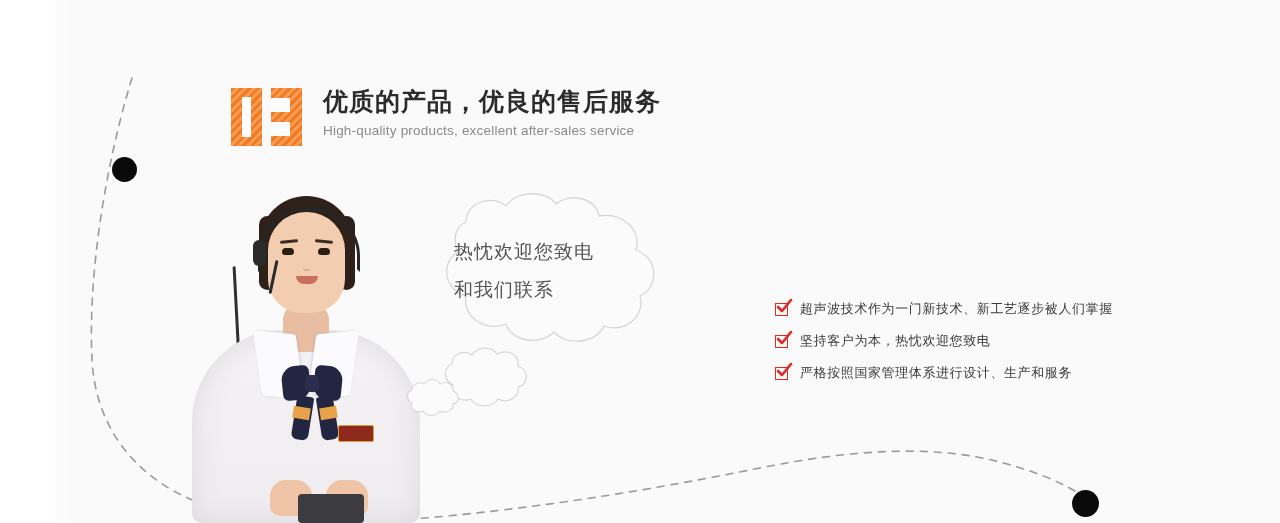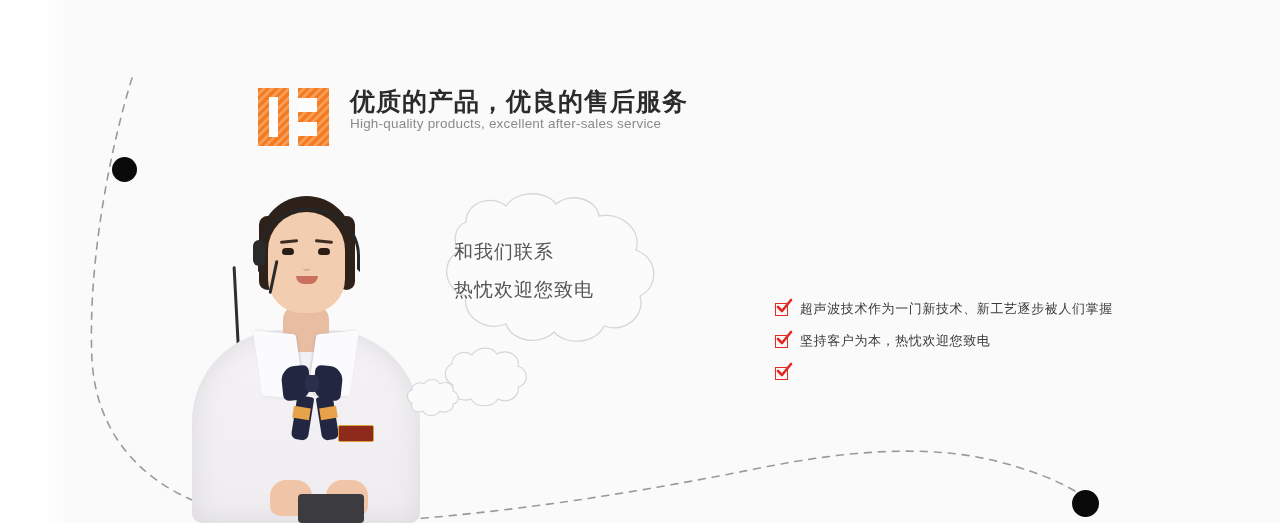--- a/index.html
+++ b/index.html
@@ -66,21 +66,21 @@
     width: 25px; height: 25px;
   }
   .dot-bottom {
     left: 1072px; top: 490px;
     width: 27px; height: 27px;
   }
 
   
   .head-row {
     position: absolute;
-    left: 258px;
+    left: 231px;
     top: 86px;
     display: flex;
     align-items: flex-start;
   }
   .num-badge {
     position: relative;
     width: 73px;
     height: 58px;
     flex: 0 0 auto;
     margin-top: 2px;
@@ -126,20 +126,21 @@
   }
   .head-title {
     font-size: 25px;
     font-weight: bold;
     color: #2b2b2b;
     letter-spacing: 1px;
     line-height: 30px;
     white-space: nowrap;
   }
   .head-sub {
+    margin-top: 7px;
     font-size: 13.5px;
     color: #8a8a8a;
     letter-spacing: 0.2px;
     white-space: nowrap;
   }
 
   
   .agent {
     position: absolute;
     left: 186px;
@@ -532,22 +533,22 @@
              C 32 188, 41 188, 44 194
              C 51 190, 58 195, 57 201
              C 64 204, 64 212, 57 214
              C 58 220, 50 224, 44 221
              C 40 227, 30 227, 27 221
              C 20 224, 14 219, 16 213
              C 10 210, 10 202, 16 200 Z" fill="#fbfbfb" stroke="#d6d6d6" stroke-width="1.1"></path>
   </svg>
 
   <div class="bubble-text">
+    <div>热忱欢迎您致电</div>
     <div>和我们联系</div>
-    <div>热忱欢迎您致电</div>
   </div>
 
   <div class="features">
 
     <div class="feature-item">
       <span class="check-icon">
         <svg width="16" height="16" viewBox="0 0 16 16" xmlns="http://www.w3.org/2000/svg">
           <path d="M 1 7 L 5 11 L 14 0" fill="none" stroke="#e02a22" stroke-width="2.6" stroke-linecap="round" stroke-linejoin="round"></path>
         </svg>
       </span>
@@ -562,17 +563,18 @@
       </span>
       <span class="feature-label">坚持客户为本，热忱欢迎您致电</span>
     </div>
 
     <div class="feature-item">
       <span class="check-icon">
         <svg width="16" height="16" viewBox="0 0 16 16" xmlns="http://www.w3.org/2000/svg">
           <path d="M 1 7 L 5 11 L 14 0" fill="none" stroke="#e02a22" stroke-width="2.6" stroke-linecap="round" stroke-linejoin="round"></path>
         </svg>
       </span>
+      <span class="feature-label">严格按照国家管理体系进行设计、生产和服务</span>
     </div>
 
   </div>
 
 </div>
 
 </body></html>

